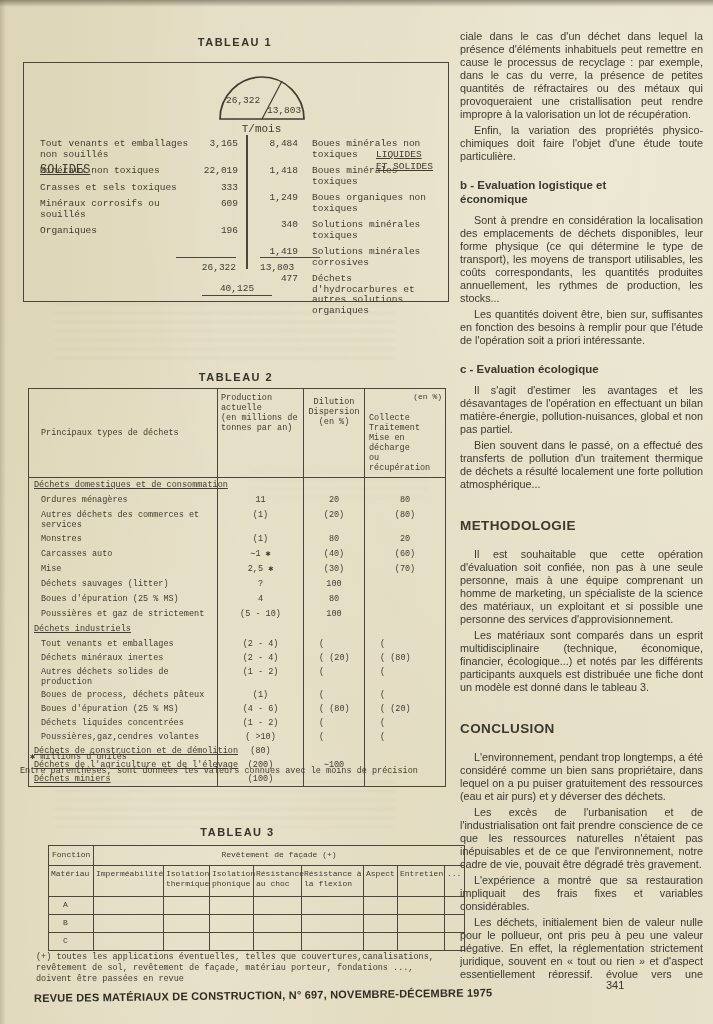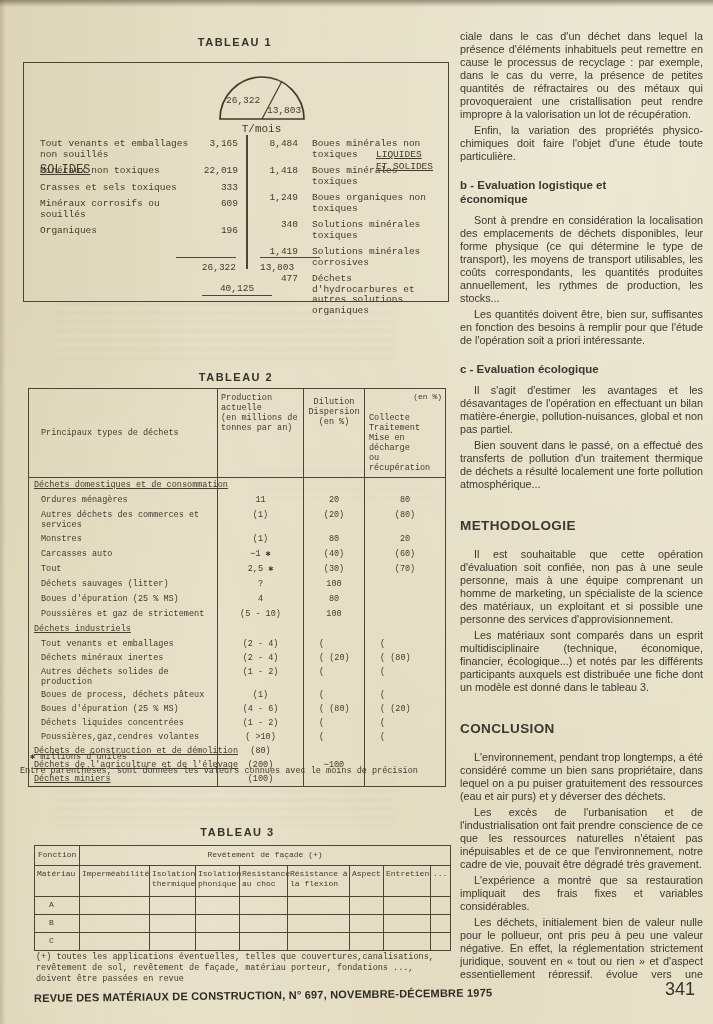--- a/index.html
+++ b/index.html
@@ -66,21 +66,21 @@
   .t2r.sec{min-height:15px;}
   .t2r.sec .c1,.t2r.usec .c1{padding-left:5px;text-decoration:underline;white-space:nowrap;overflow:visible;}
   .t2r.two{min-height:24px;}
   .t2r.two .c1{white-space:pre-line;}
   .t2r.braced{min-height:14px;}
   .t2r.braced .c3,.t2r.braced .c4{text-align:left;padding-left:15px;white-space:pre;}
   .t2r.usec{min-height:14px;}
   .t2-note{position:absolute;font-size:8.5px;}
 
   
-  .t3-box{position:absolute;left:34px;top:845px;width:415px;border:1.5px solid #4b4639;
+  .t3-box{position:absolute;left:48px;top:845px;width:415px;border:1.5px solid #4b4639;
     font-size:8px;line-height:9.5px;}
   .t3-r1{display:grid;grid-template-columns:44px 1fr;min-height:19px;}
   .t3-r1 .fc{padding:4px 2px 2px 3px;}
   .t3-r1 .sp{border-left:1px solid #4b4639;text-align:center;padding-top:4px;}
   .t3-r2{display:grid;grid-template-columns:44px 70px 46px 44px 48px 62px 34px 47px 1fr;
     border-top:1px solid #4b4639;min-height:30px;}
   .t3-r2 .c{padding:3px 1px 1px 2px;white-space:pre-line;}
   .t3-r2 .c + .c{border-left:1px solid #4b4639;}
   .t3-row{display:grid;grid-template-columns:44px 70px 46px 44px 48px 62px 34px 47px 1fr;
     border-top:1px solid #4b4639;min-height:17px;}
@@ -95,21 +95,21 @@
   .right-col .p0{margin:0 0 3px;text-indent:0;}
   .right-col .hsub{font-weight:bold;font-size:11.5px;line-height:14px;margin:15px 0 8px;
     text-align:left;white-space:pre-line;}
   .right-col .hbig{font-weight:bold;font-size:13.5px;letter-spacing:.4px;margin:28px 0 16px;
     text-align:left;}
 
   
   .footer{position:absolute;left:34px;top:992px;font-weight:bold;font-size:11px;
     letter-spacing:.2px;color:#2e2d25;transform:rotate(-0.7deg);transform-origin:left center;
     white-space:nowrap;}
-  .pageno{position:absolute;left:665px;top:979px;font-size:18px;color:#35342c;}
+  .pageno{position:absolute;left:606px;top:979px;font-size:11px;color:#35342c;}
 </style>
 </head>
 <body>
 
 <div class="page">
   <div class="edge-top"></div>
   <div class="edge-left"></div>
   <div class="bleed" style="left:55px;top:303px;width:340px;height:58px;"></div>
   <div class="bleed" style="left:55px;top:772px;width:340px;height:55px;"></div>
   <div class="bleed" style="left:250px;top:470px;width:180px;height:30px;opacity:.2"></div>
@@ -238,21 +238,21 @@
         <div class="c c3">80</div>
         <div class="c c4">20</div>
       </div>
     <div class="t2r">
         <div class="c c1">Carcasses auto</div>
         <div class="c c2">∼1 ✱</div>
         <div class="c c3">(40)</div>
         <div class="c c4">(60)</div>
       </div>
     <div class="t2r">
-        <div class="c c1">Tout</div>
+        <div class="c c1">Mise</div>
         <div class="c c2">2,5 ✱</div>
         <div class="c c3">(30)</div>
         <div class="c c4">(70)</div>
       </div>
     <div class="t2r">
         <div class="c c1">Déchets sauvages (litter)</div>
         <div class="c c2">?</div>
         <div class="c c3">100</div>
         <div class="c c4"></div>
       </div>

